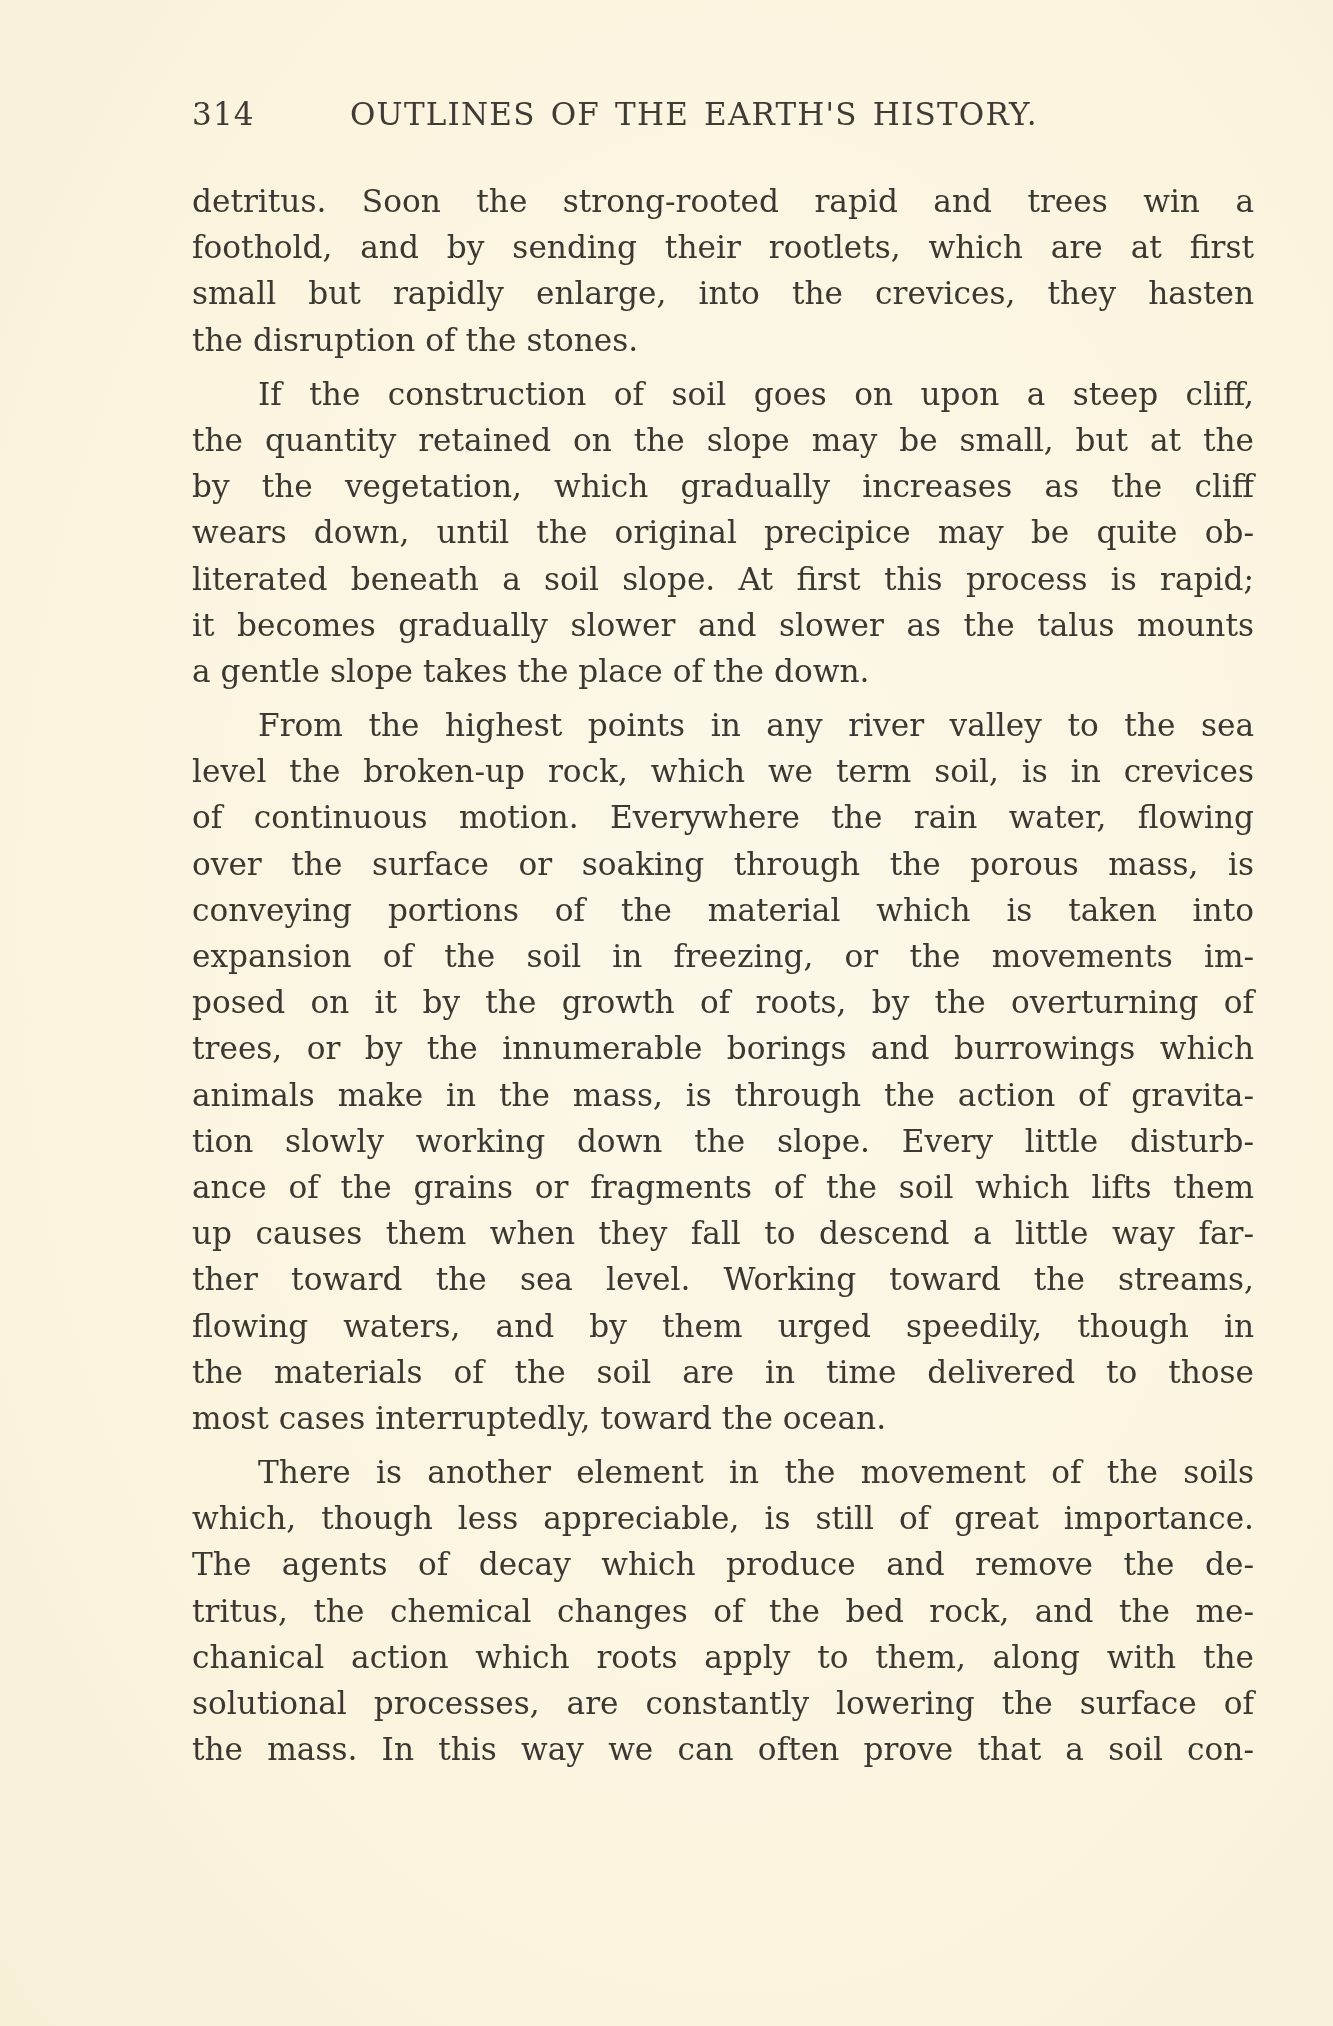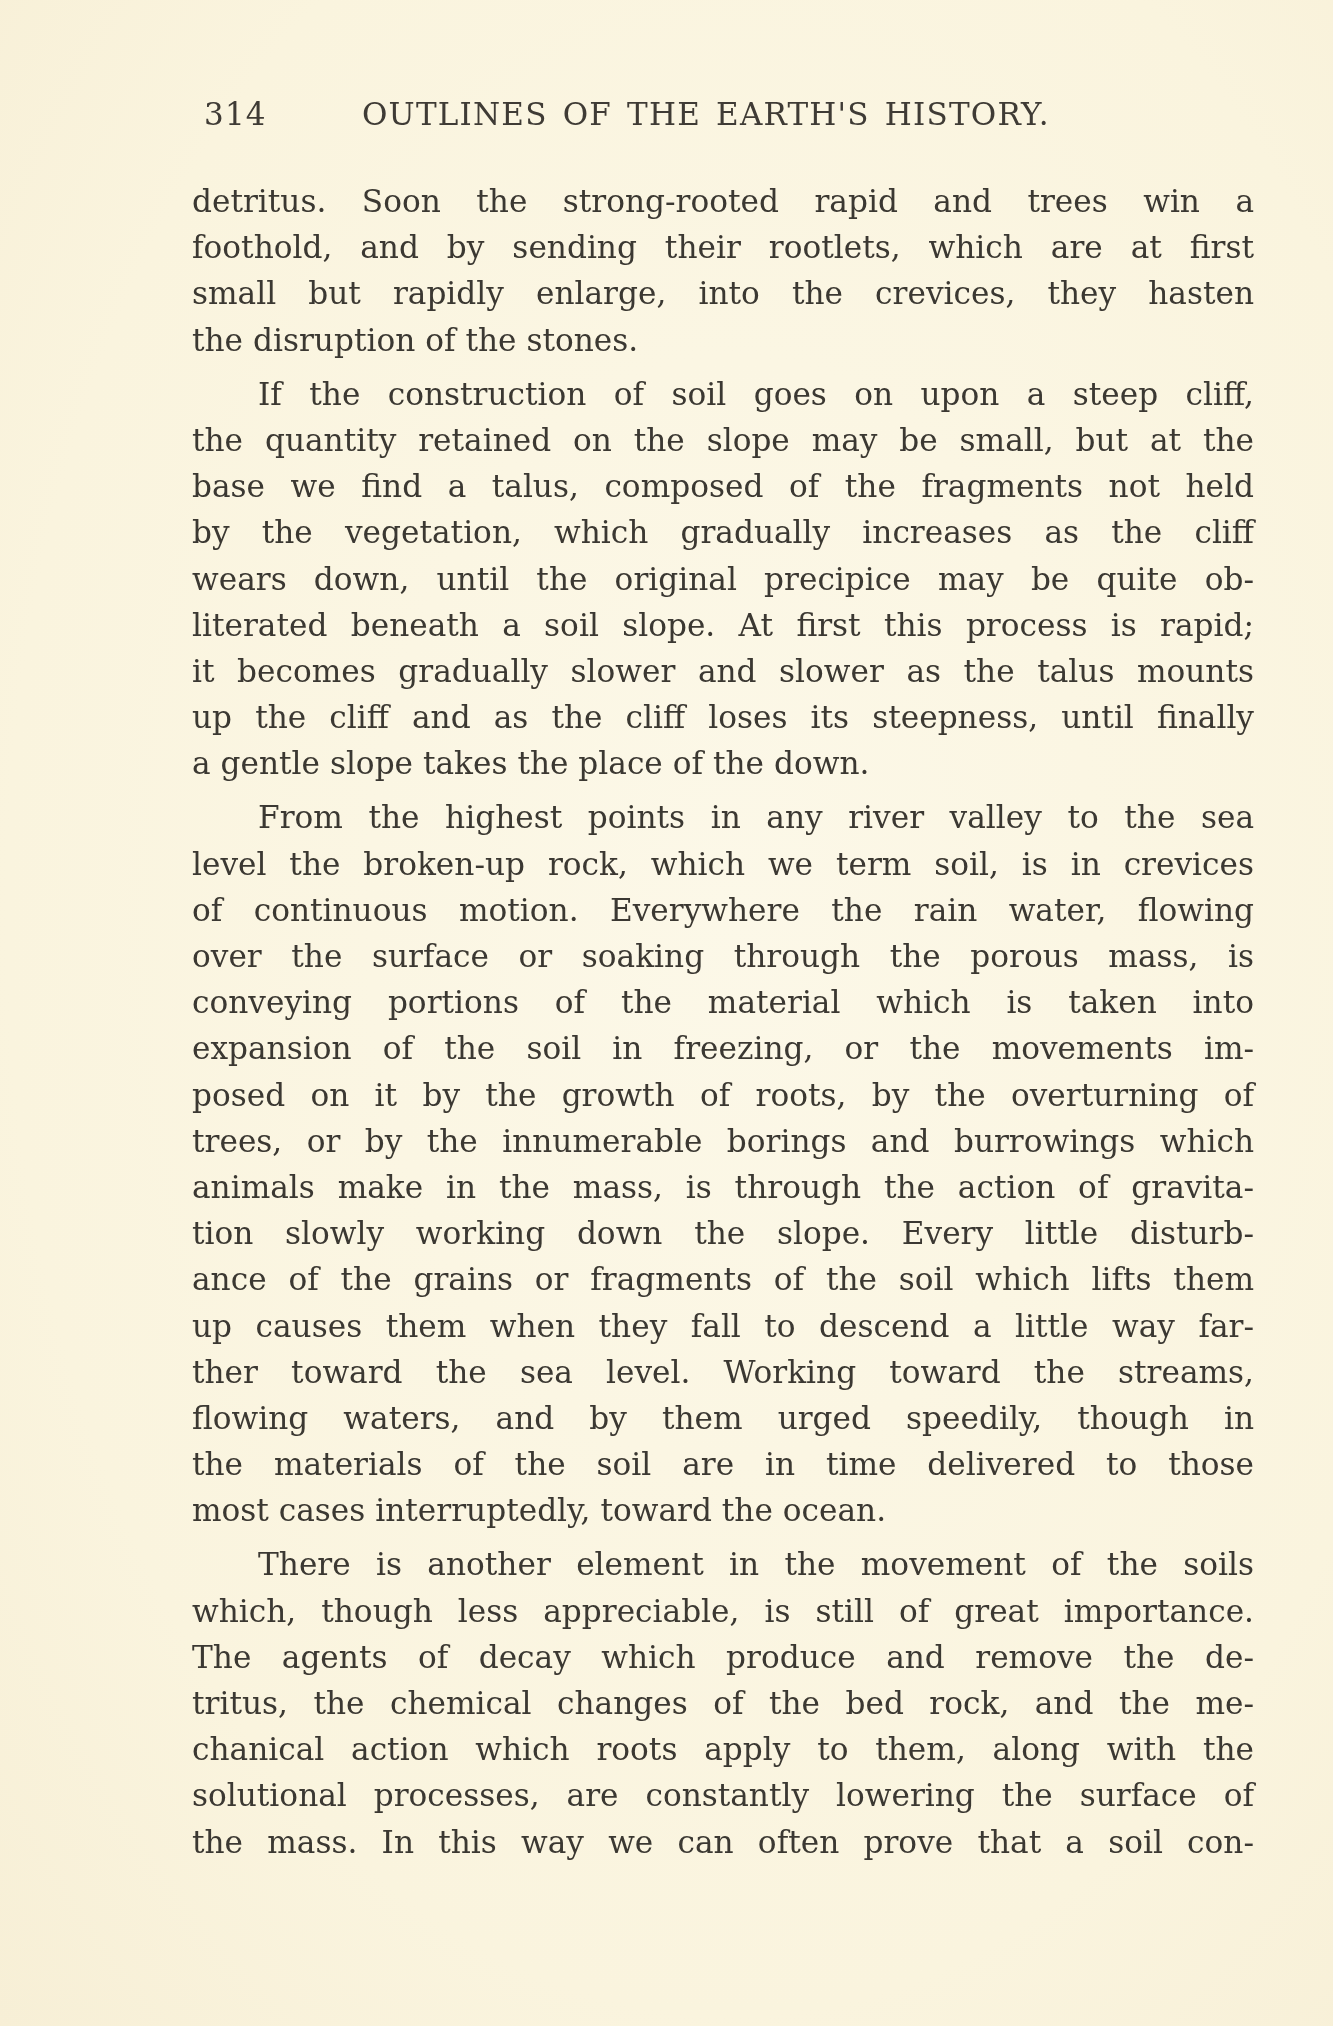--- a/index.html
+++ b/index.html
@@ -19,21 +19,21 @@
       position: absolute;
       left: 0;
       top: 0;
       width: 1333px;
       height: 2026px;
       background: radial-gradient(ellipse at 55% 45%, #fcf8e8 0%, #faf4de 70%, #f7efd6 100%);
     }
     .running-head {
       position: absolute;
       top: 96px;
-      left: 204px;
+      left: 192px;
       width: 910px;
       height: 46px;
       font-size: 31px;
       letter-spacing: 1.2px;
       color: #3f3b35;
       white-space: nowrap;
     }
     .running-head .folio {
       position: absolute;
       left: 0;
@@ -82,26 +82,24 @@
   <div class="body-text" id="body-text">
       <div>
         <span class="line">detritus.  Soon the strong-rooted rapid and trees win a</span>
         <span class="line">foothold, and by sending their rootlets, which are at first</span>
         <span class="line">small but rapidly enlarge, into the crevices, they hasten</span>
         <span class="line last">the disruption of the stones.</span>
       </div>
       <div>
         <span class="line indent">If the construction of soil goes on upon a steep cliff,</span>
         <span class="line">the quantity retained on the slope may be small, but at the</span>
-        <span class="line">base we find a talus, composed of the fragments not held</span>
         <span class="line">by the vegetation, which gradually increases as the cliff</span>
         <span class="line">wears down, until the original precipice may be quite ob-</span>
         <span class="line">literated beneath a soil slope.  At first this process is rapid;</span>
         <span class="line">it becomes gradually slower and slower as the talus mounts</span>
-        <span class="line">up the cliff and as the cliff loses its steepness, until finally</span>
         <span class="line last">a gentle slope takes the place of the down.</span>
       </div>
       <div>
         <span class="line indent">From the highest points in any river valley to the sea</span>
         <span class="line">level the broken-up rock, which we term soil, is in crevices</span>
         <span class="line">of continuous motion.  Everywhere the rain water, flowing</span>
         <span class="line">over the surface or soaking through the porous mass, is</span>
         <span class="line">conveying portions of the material which is taken into</span>
         <span class="line">expansion of the soil in freezing, or the movements im-</span>
         <span class="line">posed on it by the growth of roots, by the overturning of</span>

